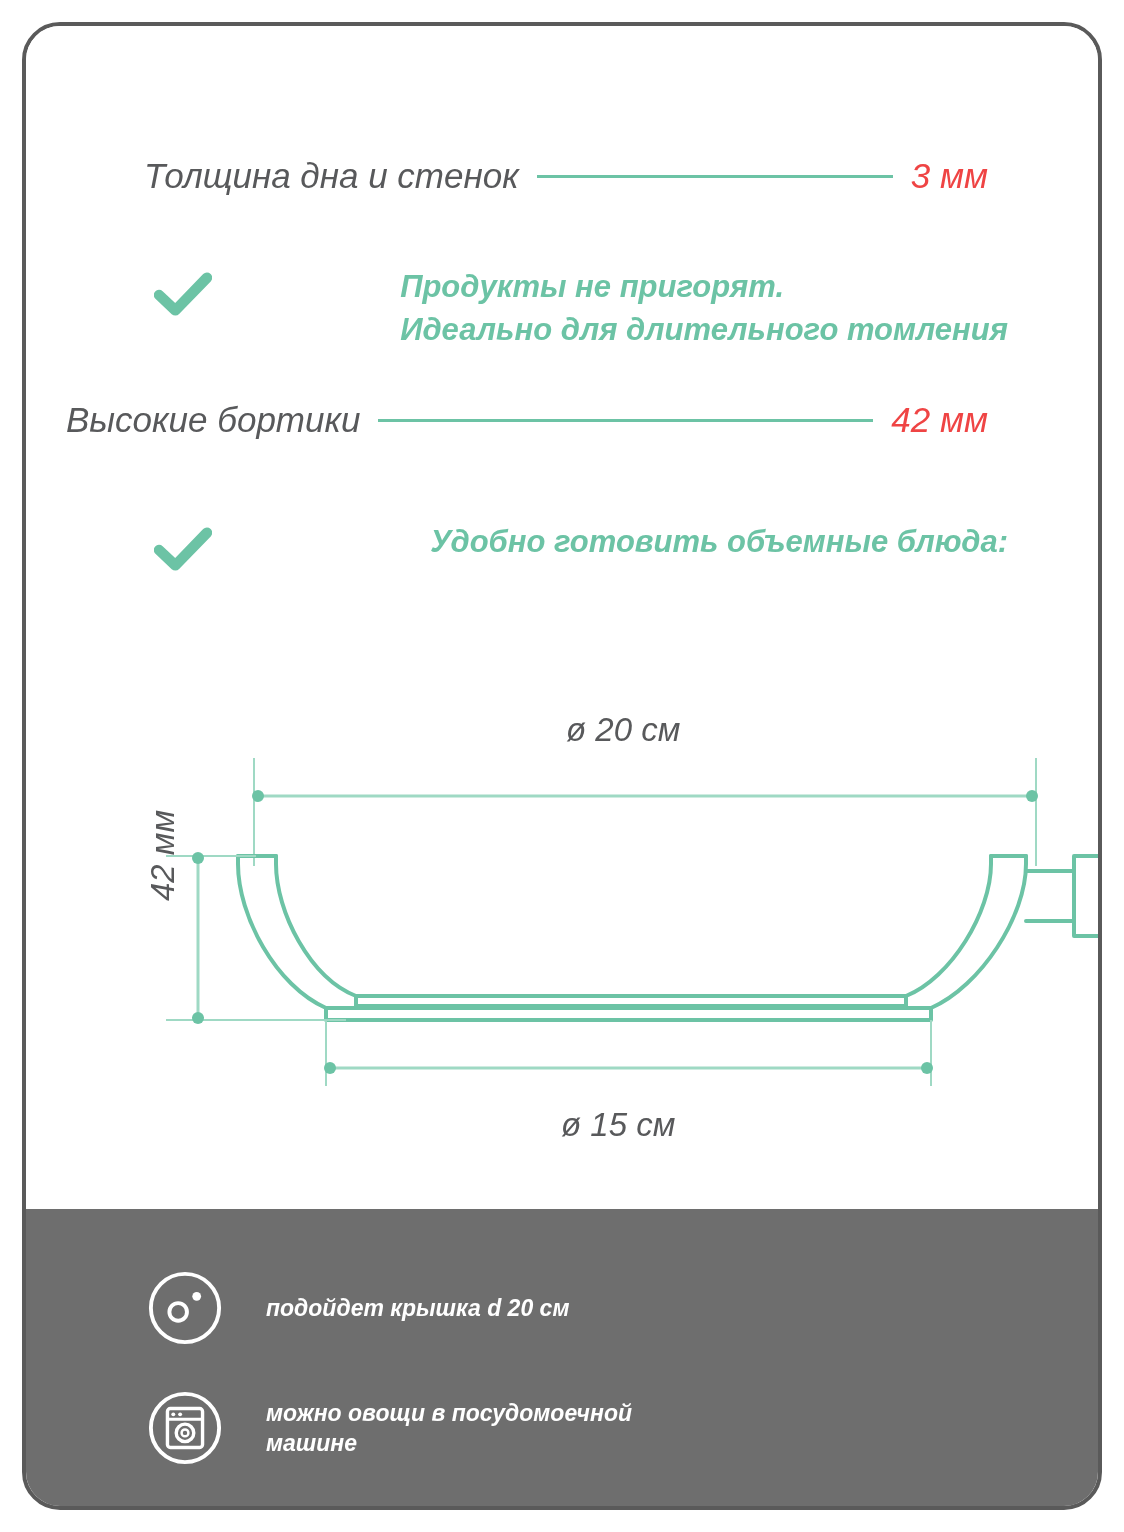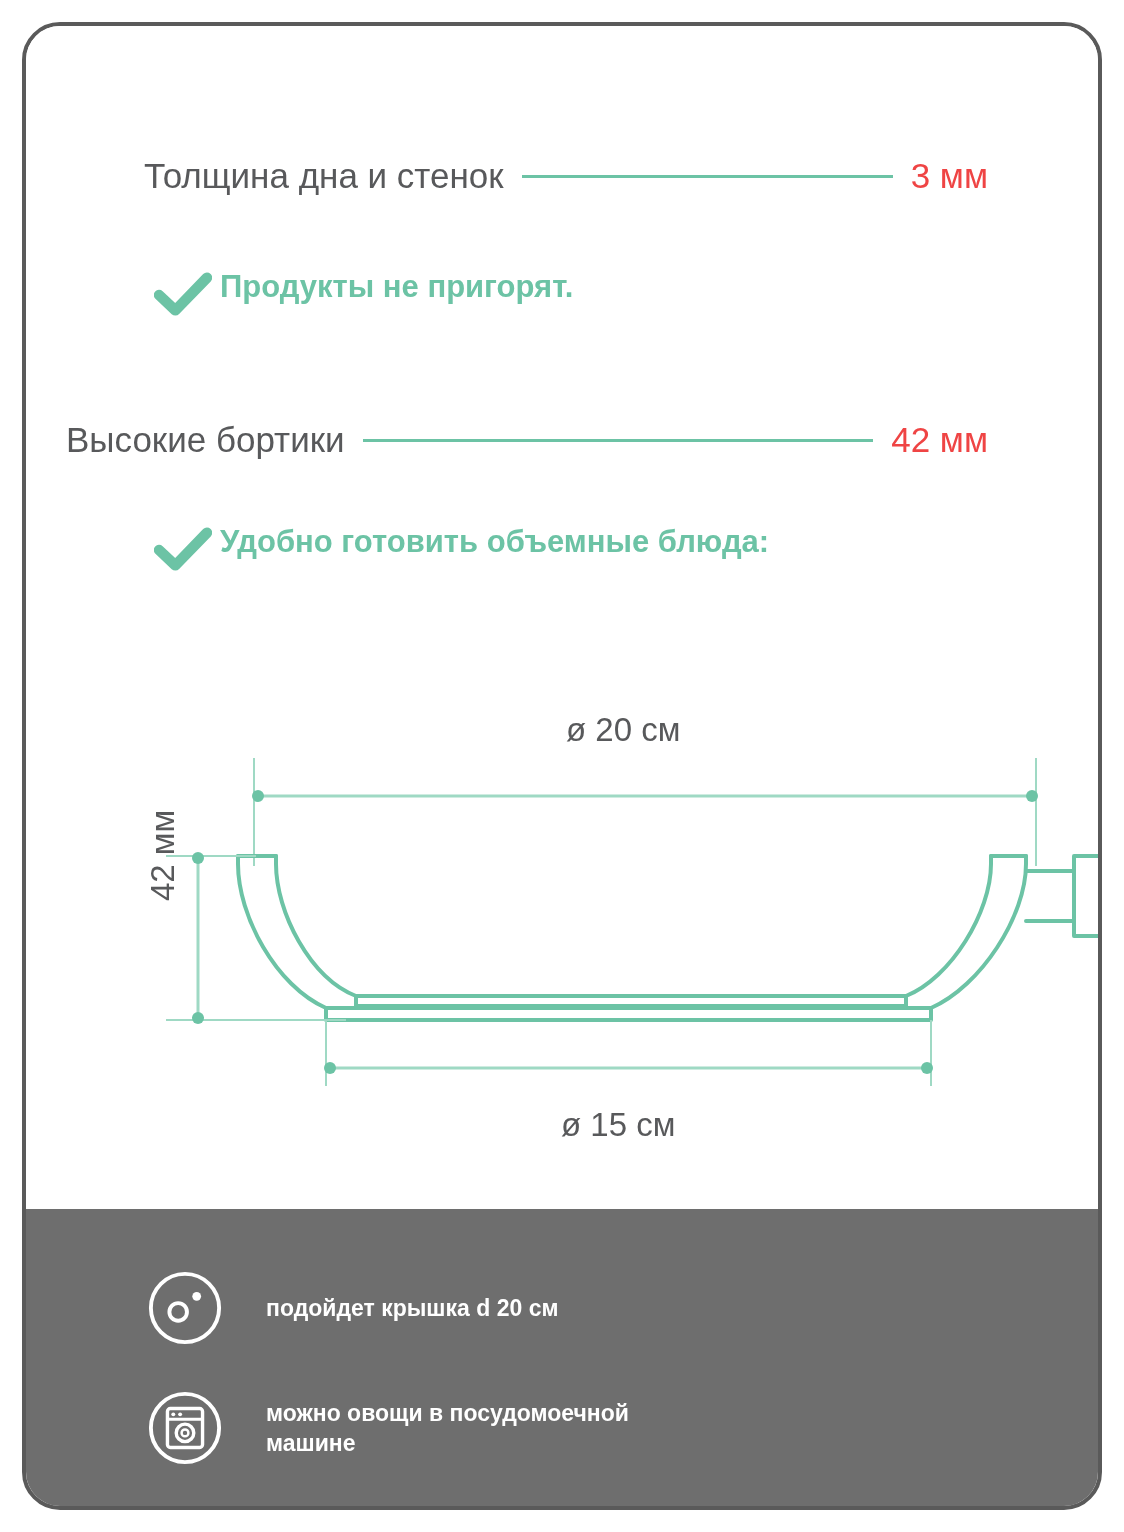--- a/index.html
+++ b/index.html
@@ -17,20 +17,21 @@
     position: absolute;
     left: 22px;
     top: 22px;
     width: 1080px;
     height: 1488px;
     border: 4px solid #5a5a5a;
     border-radius: 38px;
     box-sizing: border-box;
     overflow: hidden;
     background: #ffffff;
+    font-style: italic;
   }
   .top-section {
     position: absolute;
     left: 0;
     top: 0;
     right: 0;
     height: 1183px;
     background: #ffffff;
   }
   
@@ -58,20 +59,21 @@
     color: #ef4444;
     white-space: nowrap;
     padding-right: 110px;
   }
   .bullet-row {
     position: absolute;
     display: flex;
     align-items: flex-start;
     left: 128px;
     right: 90px;
+    justify-content: space-between;
   }
   .check {
     flex: 0 0 auto;
     width: 58px;
     margin-top: 6px;
   }
   .bullet-text {
     font-size: 31px;
     line-height: 1.38;
     color: #6cc3a5;
@@ -151,24 +153,25 @@
     </div>
 
     <div class="bullet-row" id="bullet-row-1" style="top:240px;">
       <span class="check">
         <svg viewBox="0 0 60 48" width="58" height="46" aria-hidden="true">
           <path d="M5 24 L22 40 L55 6" fill="none" stroke="#6cc3a5" stroke-width="11" stroke-linecap="round" stroke-linejoin="round"></path>
         </svg>
       </span>
       <span class="bullet-text">
         <span>Продукты не пригорят.</span><br>
-      </span>
-    </div>
-
-    <div class="spec-row" id="spec-row-2" style="top:394px;padding-left:40px;">
+        <span>Идеально для длительного томления</span>
+      </span>
+    </div>
+
+    <div class="spec-row" id="spec-row-2" style="top:374px;padding-left:40px;">
       <span class="spec-title">Высокие бортики</span>
       <span class="spec-line"></span>
       <span class="spec-value">42 мм</span>
     </div>
 
     <div class="bullet-row" id="bullet-row-2" style="top:495px;">
       <span class="check">
         <svg viewBox="0 0 60 48" width="58" height="46" aria-hidden="true">
           <path d="M5 24 L22 40 L55 6" fill="none" stroke="#6cc3a5" stroke-width="11" stroke-linecap="round" stroke-linejoin="round"></path>
         </svg>

